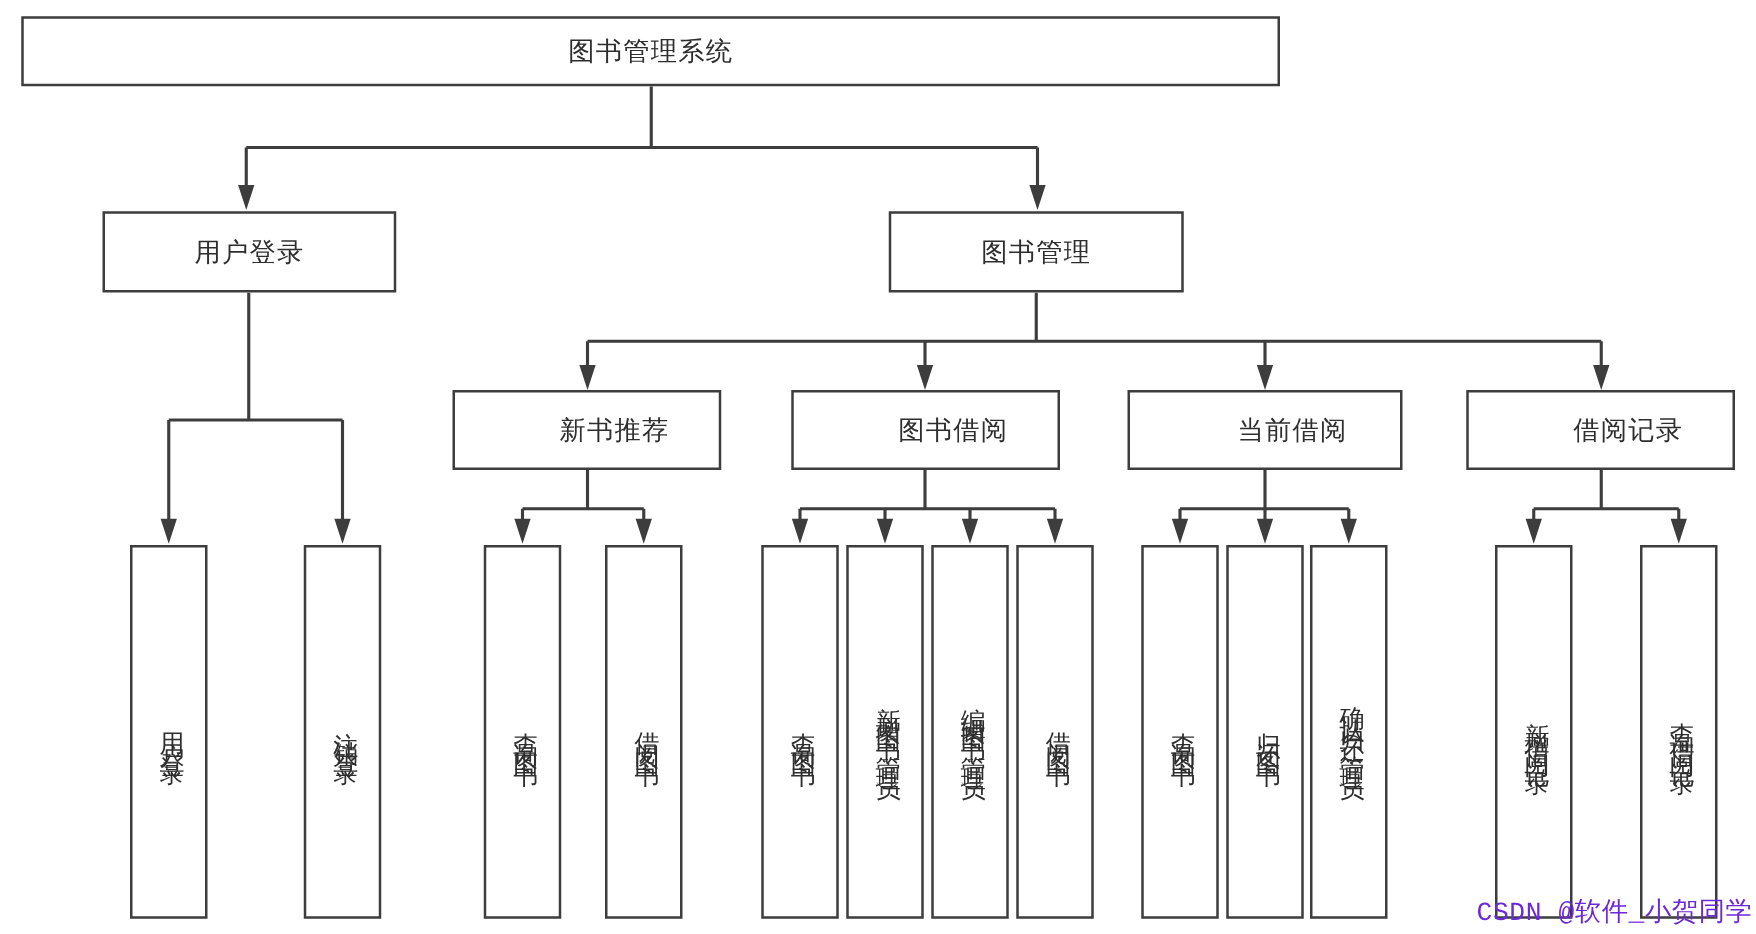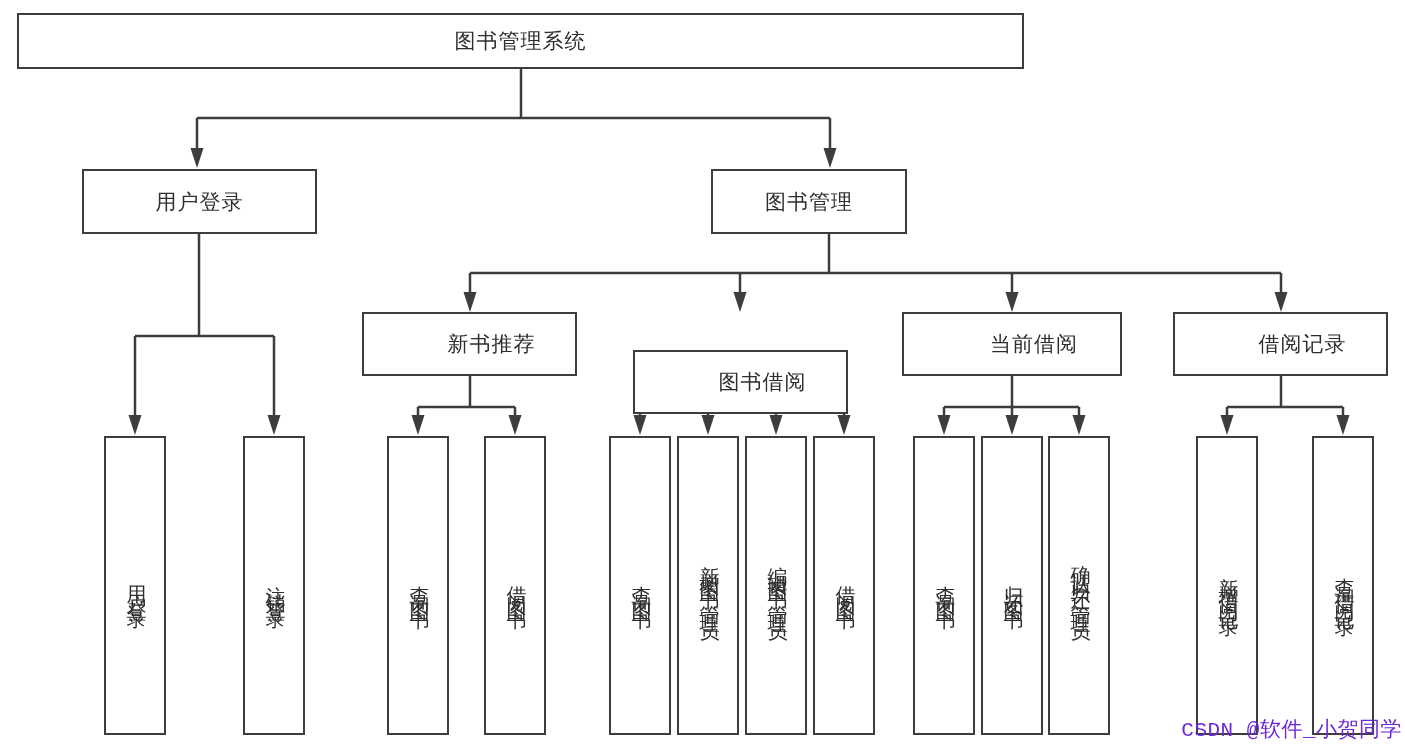--- a/index.html
+++ b/index.html
@@ -33,25 +33,25 @@
     text-orientation: mixed;
     font-size: 20px;
     letter-spacing: 8px;
     line-height: 1;
     white-space: nowrap;
   }
   
   .n-root  { left: 17px;  top: 13px;  width: 1007px; height: 56px; }
   
   .n-l2-0  { left: 82px;  top: 169px; width: 235px; height: 65px; }
-  .n-l2-1  { left: 711px; top: 169px; width: 196px; height: 65px; }
+  .n-l2-1  { left: 711px; top: 169px; width: 236px; height: 65px; }
   
   .n-l3    { top: 312px; height: 64px; padding-left: 44px; }
   .n-l3-0  { left: 362px;  width: 215px; }
-  .n-l3-1  { left: 633px;  width: 215px; margin-top: 38px; }
+  .n-l3-1  { left: 633px;  width: 215px; }
   .n-l3-2  { left: 902px;  width: 220px; text-align: center; }
   .n-l3-3  { left: 1173px; width: 215px; }
   
   .leaf    { top: 436px; height: 299px; width: 62px; }
   .lf-a0 { left: 104px; }  .lf-a1 { left: 243px; }
   .lf-b0 { left: 387px; }  .lf-b1 { left: 484px; }
   .lf-c0 { left: 609px; }  .lf-c1 { left: 677px; }
   .lf-c2 { left: 745px; }  .lf-c3 { left: 813px; }
   .lf-d0 { left: 913px; }  .lf-d1 { left: 981px; }  .lf-d2 { left: 1048px; }
   .lf-e0 { left: 1196px; } .lf-e1 { left: 1312px; }

